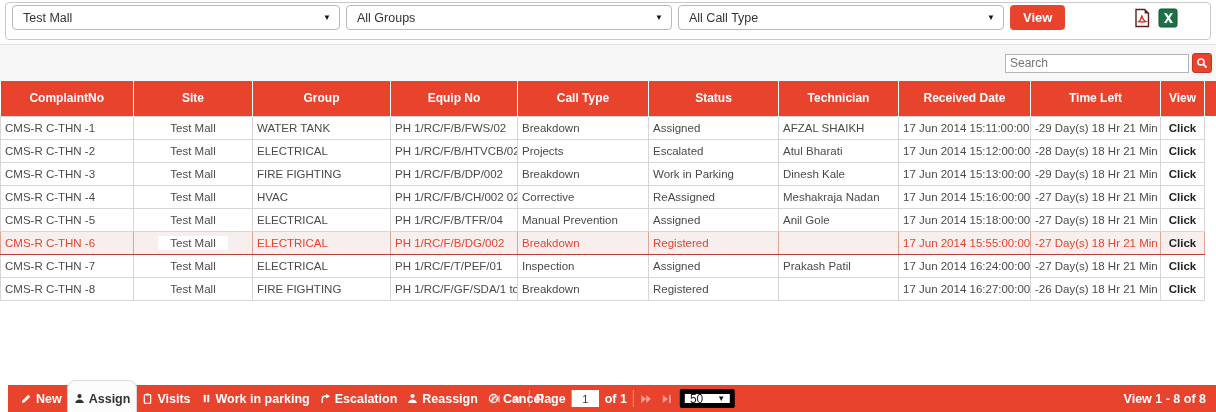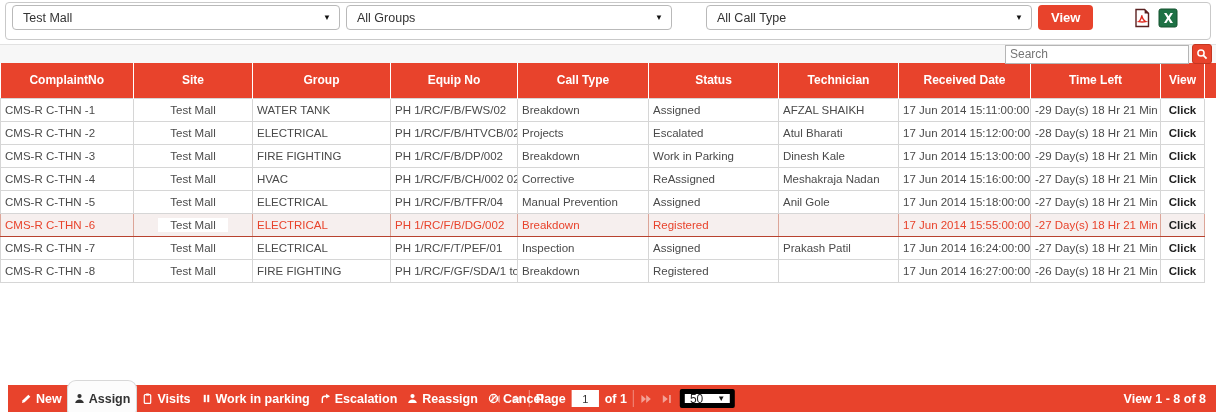--- a/index.html
+++ b/index.html
@@ -10,27 +10,27 @@
   }
   
   fieldset.filters { margin:2px 5px 0 5px; border:1px solid #c9c9c9; border-radius:4px; padding:2px 6px 9px 6px; }
   fieldset.filters legend { font-size:13.5px; font-weight:bold; color:#2b2b2b; padding:0 4px; margin-left:4px; }
   .filter-row { display:flex; align-items:center; }
   .select-box { position:relative; height:25px; border:1px solid #b9b9b9; border-radius:4px; background:#fff;
     display:flex; align-items:center; padding:0 22px 0 10px; font-size:12.5px; color:#333; cursor:pointer; }
   .select-box .arrow { position:absolute; right:8px; font-size:8px; color:#111; }
   .w1 { width:328px; margin-right:6px; }
   .w2 { width:326px; margin-right:6px; }
-  .w3 { width:326px;margin-left:28px; }
+  .w3 { width:326px; }
   .view-btn { background:#e8432c; color:#fff; font-weight:bold; font-size:13px; border:none; border-radius:4px;
     height:25px; padding:0 13px; margin-left:6px; cursor:pointer; }
   .export-icons { margin-left:auto; margin-right:26px; display:flex; gap:6px; align-items:center; }
   .export-icons > span { cursor:pointer; display:flex; }
   
-  .search-bar { height:19px; background:#f7f7f7; border-top:1px solid #e2e2e2; margin-top:4px;
+  .search-bar { height:37px; background:#f7f7f7; border-top:1px solid #e2e2e2; margin-top:4px;
     display:flex; align-items:center; justify-content:flex-end; padding:0 4px; }
   .search-input { width:184px; height:19px; border:1px solid #b5b5b5; font-size:12px; padding:1px 4px; color:#444; outline:none; }
   .search-btn { width:20px; height:20px; margin-left:3px; background:#e8432c; border:1px solid #c43620; border-radius:3px;
     display:flex; align-items:center; justify-content:center; cursor:pointer; }
   
   table.grid { border-collapse:collapse; table-layout:fixed; width:1216px; }
   .grid th { background:#e8432c; color:#fff; font-weight:bold; font-size:12px; height:35px;
     border-right:1px solid rgba(255,255,255,0.45); padding:0 2px; overflow:hidden; white-space:nowrap; }
   .grid th.filler { border-right:none; }
   .grid td { height:23px; border:1px solid #d6d6d6; padding:0 4px; white-space:nowrap; overflow:hidden;

